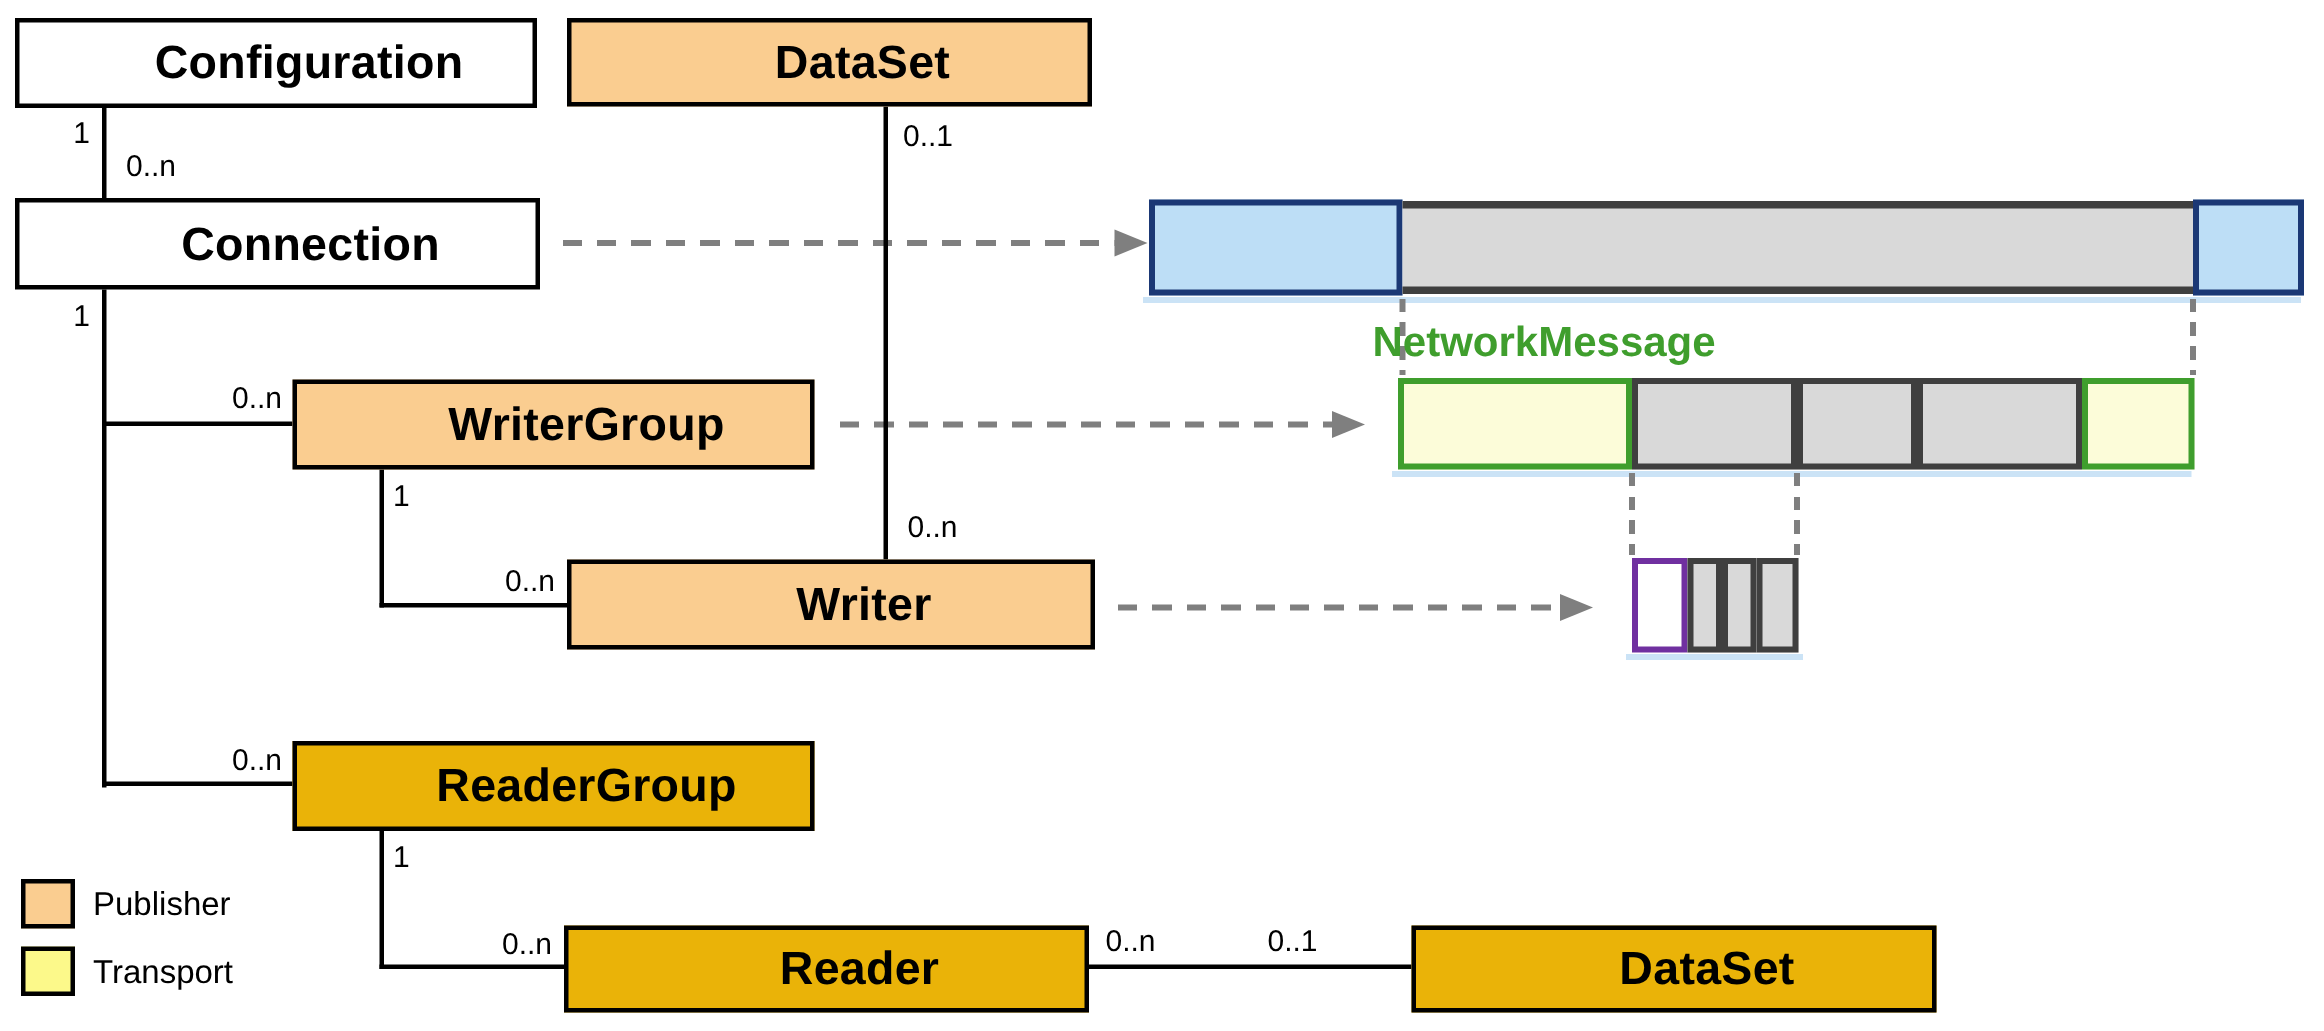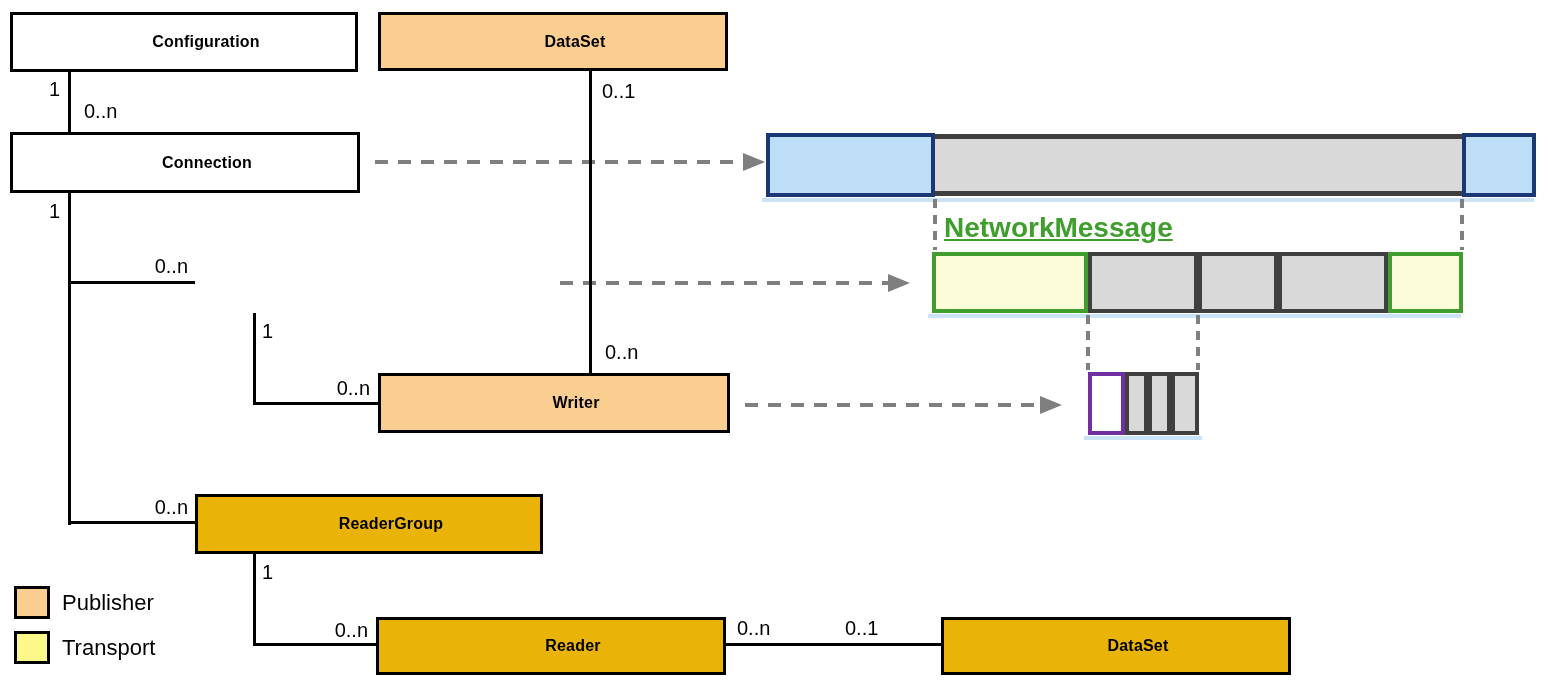--- a/index.html
+++ b/index.html
@@ -4,21 +4,21 @@
 <style>
   html,body{margin:0;padding:0;background:#fff;}
   .canvas{
     position:relative;width:1549px;height:687px;background:#ffffff;overflow:hidden;
     font-family:"Liberation Sans", sans-serif;color:#000;
   }
   .canvas *{box-sizing:border-box;}
   
   .node{
     position:absolute;border:3px solid #000;display:flex;align-items:center;justify-content:center;
-    font-weight:bold;font-size:16px;letter-spacing:.2px;background:#fff;padding-left:44px;
+    font-weight:bold;font-size:31px;letter-spacing:.2px;background:#fff;padding-left:44px;
   }
   .node.orange{background:#FACD90;}
   .node.yellow{background:#eab308;}
   
   .ln{position:absolute;background:#000;}
   
   .mult{position:absolute;font-size:20px;line-height:1.1;white-space:nowrap;}
   .mult.r{text-align:right;}
   
   .dash-h{position:absolute;height:4px;background:repeating-linear-gradient(to right,#7F7F7F 0 13px,transparent 13px 23px);}
@@ -76,34 +76,35 @@
   <div class="mult" style="left:605px;top:341px;">0..n</div>
   <div class="mult r" style="left:134px;top:496px;width:54px;">0..n</div>
   <div class="mult" style="left:262px;top:561px;">1</div>
   <div class="mult r" style="left:310px;top:619px;width:58px;">0..n</div>
   <div class="mult" style="left:737px;top:617px;">0..n</div>
   <div class="mult" style="left:845px;top:617px;">0..1</div>
 
   <div class="node" style="left:10px;top:12px;width:348px;height:60px;">Configuration</div>
   <div class="node orange" style="left:378px;top:12px;width:350px;height:59px;">DataSet</div>
   <div class="node" style="left:10px;top:132px;width:350px;height:61px;">Connection</div>
+  <div class="node orange" style="left:195px;top:253px;width:348px;height:60px;">WriterGroup</div>
   <div class="node orange" style="left:378px;top:373px;width:352px;height:60px;">Writer</div>
   <div class="node yellow" style="left:195px;top:494px;width:348px;height:60px;">ReaderGroup</div>
   <div class="node yellow" style="left:376px;top:617px;width:350px;height:58px;">Reader</div>
   <div class="node yellow" style="left:941px;top:617px;width:350px;height:58px;">DataSet</div>
 
   <div class="bar-shadow" style="left:762px;top:198px;width:772px;"></div>
   <div class="seg blue" style="left:766px;top:133px;width:169px;height:64px;"></div>
   <div class="seg tgray" style="left:935px;top:134px;width:527px;height:62px;"></div>
   <div class="seg blue" style="left:1462px;top:133px;width:74px;height:64px;"></div>
 
   <div class="dash-v" style="left:933px;top:199px;height:51px;"></div>
   <div class="dash-v" style="left:1460px;top:199px;height:51px;"></div>
 
-  <div class="sect green-t" style="left:944px;top:212px;text-decoration:underline;">NetworkMessage</div>
+  <div class="sect green-t" style="left:915px;top:212px;">NetworkMessage</div>
   <div class="bar-shadow" style="left:928px;top:314px;width:533px;"></div>
   <div class="seg pale" style="left:932px;top:252px;width:156px;height:61px;"></div>
   <div class="seg gray" style="left:1088px;top:252px;width:110px;height:61px;"></div>
   <div class="seg gray" style="left:1198px;top:252px;width:80px;height:61px;"></div>
   <div class="seg gray" style="left:1278px;top:252px;width:110px;height:61px;"></div>
   <div class="seg pale" style="left:1388px;top:252px;width:75px;height:61px;"></div>
 
   <div class="dash-v" style="left:1086px;top:315px;height:55px;"></div>
   <div class="dash-v" style="left:1196px;top:315px;height:55px;"></div>
 

